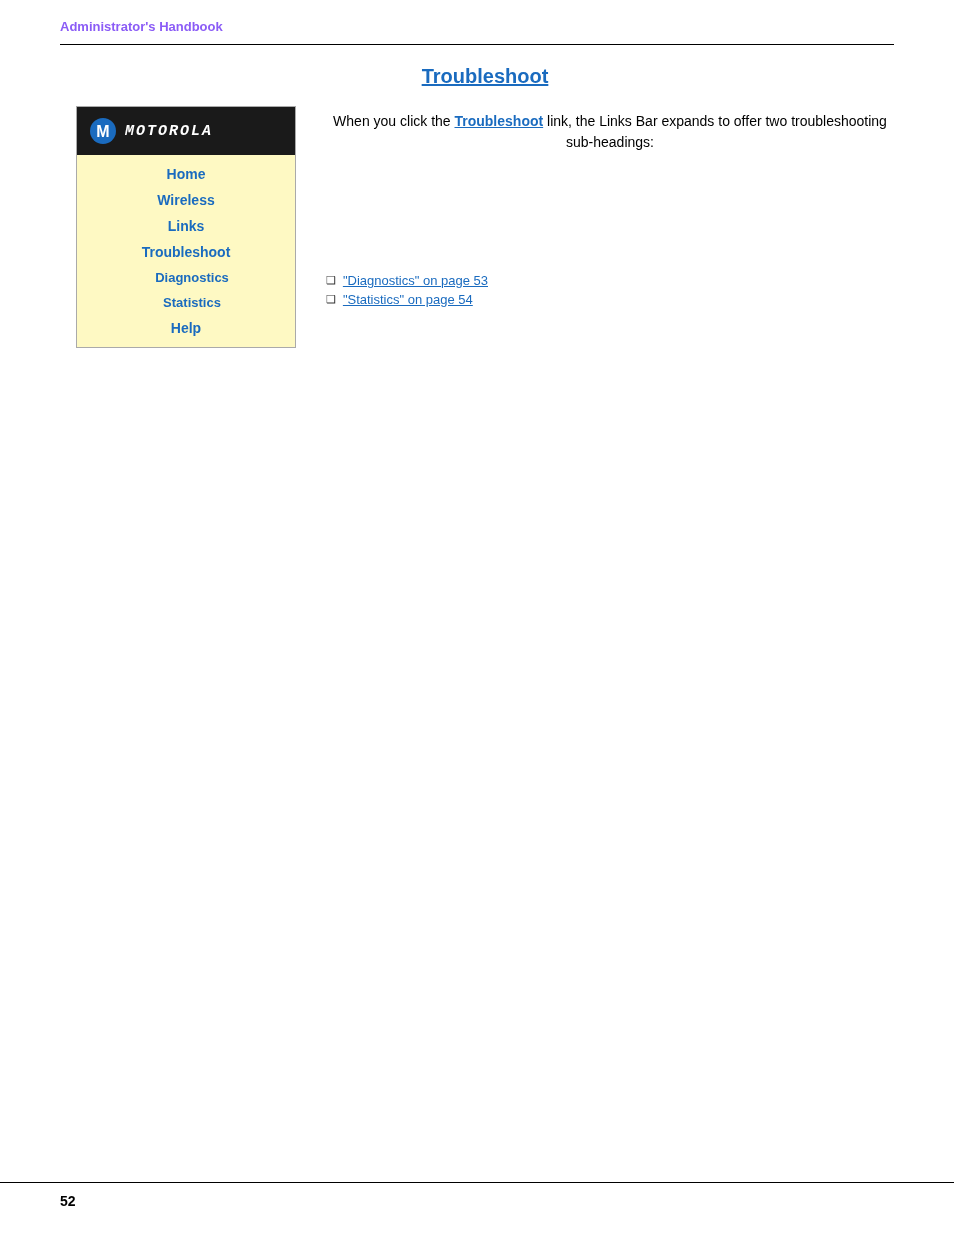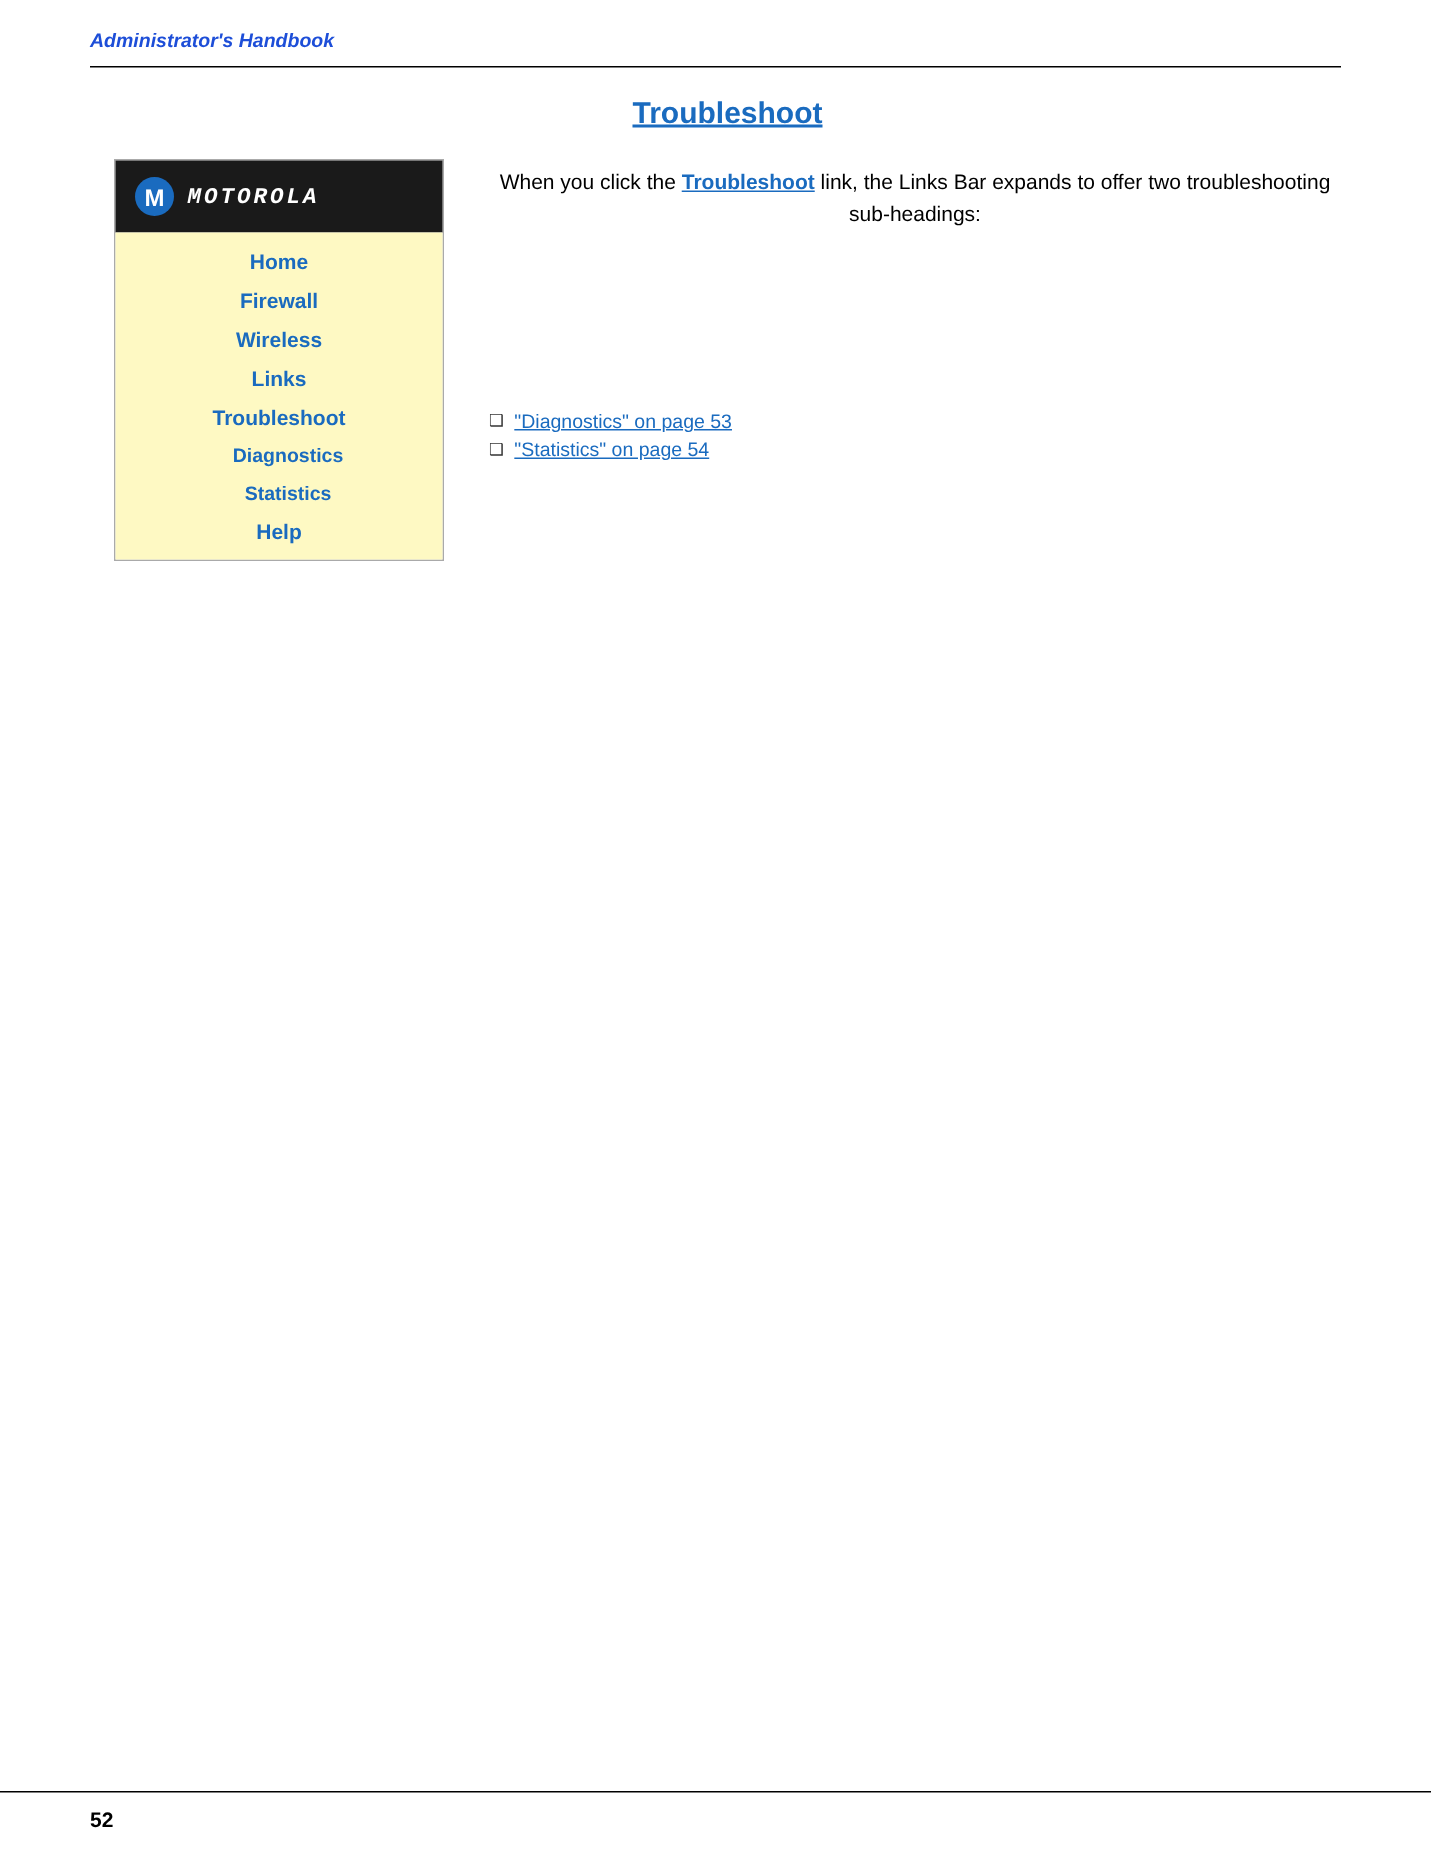--- a/index.html
+++ b/index.html
@@ -11,24 +11,23 @@
       font-size: 14px;
       color: #000;
       position: relative;
     }
 
     .page-header {
       padding: 18px 60px 10px 60px;
     }
 
     .page-header-title {
-      font-style: italic;
-      font-weight: bold;
-      font-size: 13px;
-      color: #1d4ed8;
+      font-weight: bold;
+      font-size: 13px;
+      color: #8b5cf6;
     }
 
     .top-rule {
       border: none;
       border-top: 1px solid #000;
       margin: 0 60px;
     }
 
     .main-content {
       padding: 20px 60px 40px 76px;
@@ -138,21 +137,21 @@
 
     .links-list li a {
       color: #1a6bbf;
       text-decoration: underline;
       font-size: 13px;
     }
 
     
     .page-footer {
       position: absolute;
-      bottom: 0;
+      bottom: 12px;
       left: 0;
       right: 0;
       padding: 10px 60px 14px 60px;
       border-top: 1px solid #000;
     }
 
     .page-number {
       font-weight: bold;
       font-size: 14px;
       color: #000;
@@ -176,21 +175,20 @@
     <div class="nav-box">
       <div class="nav-logo-bar">
         <svg class="motorola-logo-icon" viewBox="0 0 28 28" xmlns="http://www.w3.org/2000/svg">
           <circle cx="14" cy="14" r="13" fill="#1a6bbf"></circle>
           <text x="14" y="20" text-anchor="middle" fill="white" font-size="16" font-weight="bold" font-family="Arial">M</text>
         </svg>
         <span class="motorola-logo-text">MOTOROLA</span>
       </div>
       <div class="nav-items">
         <div class="nav-item">Home</div>
-        <div class="nav-item">Firewall</div>
         <div class="nav-item">Wireless</div>
         <div class="nav-item">Links</div>
         <div class="nav-item">Troubleshoot</div>
         <div class="nav-item sub">Diagnostics</div>
         <div class="nav-item sub">Statistics</div>
         <div class="nav-item">Help</div>
       </div>
     </div>
 
     <div class="description-area">

